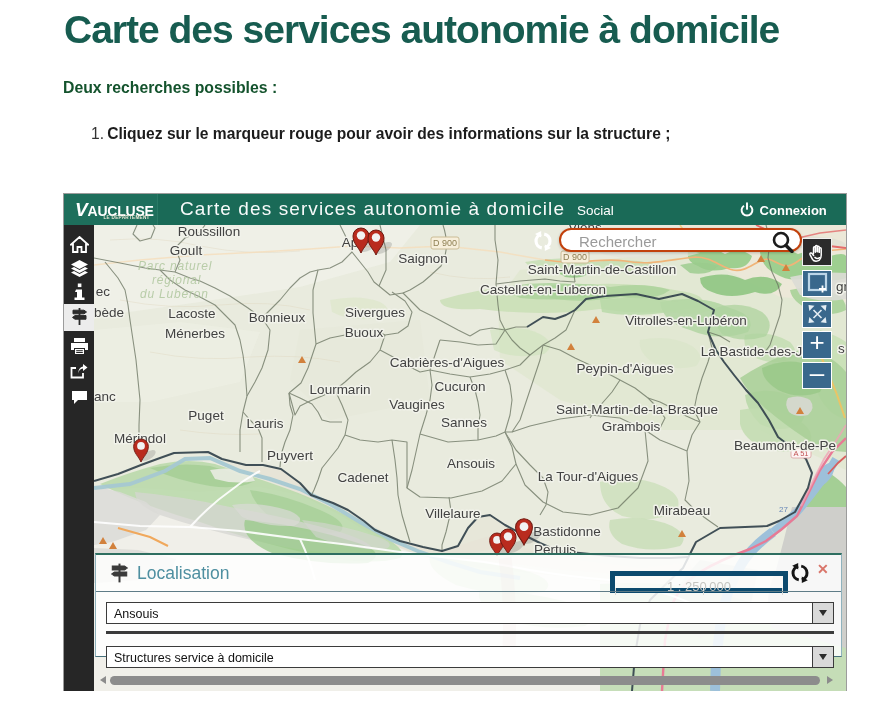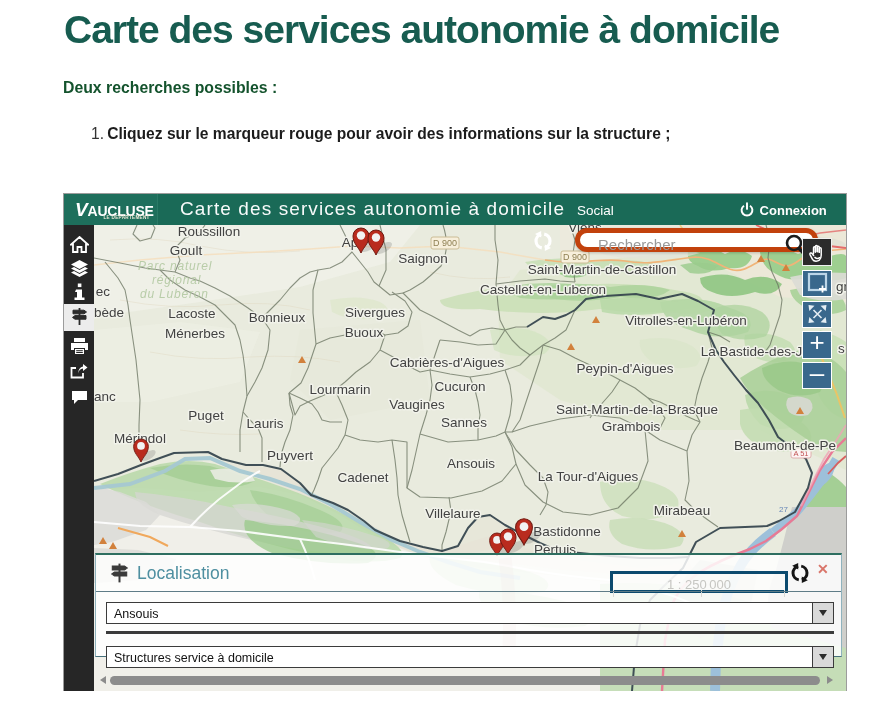--- a/index.html
+++ b/index.html
@@ -15,35 +15,35 @@
 #wlogo { position:absolute; left:0; top:0; width:94px; height:31px; background:#1e6f5c; border-right:1px solid #2a7a66; }
 #wlogo .vt { position:absolute; left:11px; top:5px; color:#fff; font-size:14px; font-weight:bold; letter-spacing:-0.2px; }
 #wlogo .vd { position:absolute; right:7px; top:21px; color:#efe9d8; font-size:8px; font-weight:bold; letter-spacing:0.5px; transform:scale(0.58); transform-origin:right top; }
 #wtitle { position:absolute; left:116px; top:4px; color:rgba(255,255,255,0.97); font-size:19px; letter-spacing:1.1px; font-weight:400; }
 #wsocial { position:absolute; left:513px; top:9px; color:#fff; font-size:13.5px;text-align:center; }
 #wconn { position:absolute; left:674px; top:7px; color:#fff; font-size:13px;font-weight:bold; }
 #sidebar { position:absolute; left:0; top:31px; width:30px; height:466px; background:#262626; z-index:4; }
 .sic { position:absolute; left:0; width:30px; height:26px; color:#fff; text-align:center; padding-top:3px; }
 .sel-on { background:#ececec; }
 #mapwrap { position:absolute; left:30px; top:31px; width:752px; height:466px; overflow:hidden; }
-#search { position:absolute; left:511px; top:34px; width:243px; height:24px; background:#fff; border:5px solid #c2410c; border-radius:12px; box-shadow:0 1px 3px rgba(0,0,0,0.2); z-index:3;text-decoration:underline; }
+#search { position:absolute; left:495px; top:34px; width:243px; height:24px; background:#fff; border:2px solid #c2410c; border-radius:12px; box-shadow:0 1px 3px rgba(0,0,0,0.2); z-index:3;text-decoration:underline; }
 #search .ph { position:absolute; left:18px; top:3px; color:#9a9a9a; font-size:15px; }
 #search .mag { position:absolute; right:5px; top:1px; }
 #refresh-map { position:absolute; left:467px; top:35px; z-index:3; }
 .tbtn { position:absolute; left:738px; width:30px; z-index:3; text-align:center; }
 #t-hand { top:44px; height:28px; background:#2b2b2b; border:1px solid #f0f0f0; padding-top:3px; }
 #t-sq { top:76px; height:27px; background:#39688c; border:1.5px solid #fff; }
 #t-fs { top:107px; height:27px; background:#39688c; border:1.5px solid #fff; }
 #t-plus { top:137px; height:28px; background:#39688c; border:1.5px solid #fff; color:#fff; }
 #t-minus { top:168px; height:27px; background:#39688c; border:1.5px solid #fff; color:#fff; }
 .pm { font-size:26px; line-height:20px; font-weight:normal; }
 #panel { position:absolute; left:31px; top:359px; width:747px; height:104px; background:rgba(255,255,255,0.84); border-top:2.5px solid #2e6e60; border-left:1px solid #8fb2bd; border-right:1px solid #8fb2bd; border-bottom:1px solid #46707c; z-index:3; }
 #panel .picon { position:absolute; left:13px; top:7px; }
 #panel .ph1 { position:absolute; left:41px; top:8px; color:#4e8fa0; font-size:17.5px; }
-#scalebox { position:absolute; left:514px; top:16px; width:178px; height:22px; background:rgba(252,252,250,0.55); border:3px solid #0c4a6e; color:#c6c6c2; font-size:13px; text-align:center; padding-top:3px; }
+#scalebox { position:absolute; left:514px; top:16px; width:178px; height:22px; background:rgba(252,252,250,0.55); border:5px solid #0c4a6e; color:#c6c6c2; font-size:13px; text-align:center; padding-top:3px; }
 #scalebox .tick { position:absolute; bottom:-7px; width:1px; height:7px; background:#d8d8d4; }
 #prefresh { position:absolute; left:692px; top:6px; }
 #pclose { position:absolute; left:721px; top:6px; color:#d9756a; font-size:14px; font-weight:bold; }
 #panel .hline { position:absolute; left:0px; top:36px; width:745px; height:1px; background:#5f7c87; }
 .sel { position:absolute; left:10px; width:728px; height:22px; background:#fff; border:1px solid #3b3b3b; font-size:12.5px; color:#111; }
 .sel .stxt { position:absolute; left:7px; top:4px; }
 .sel .sbtn { position:absolute; right:0; top:0; width:21px; height:20px; background:#d9d9d9; border-left:1px solid #3b3b3b; }
 .sel .sbtn:after { content:""; position:absolute; left:5.5px; top:7px; border-left:4.5px solid transparent; border-right:4.5px solid transparent; border-top:6.5px solid #2b2b2b; }
 #divline { position:absolute; left:10px; top:76px; width:728px; height:3px; background:#3b3b3b; }
 #hscroll { position:absolute; left:14px; top:121px; width:710px; height:9px; background:#8c8c8c; border-radius:5px; }

